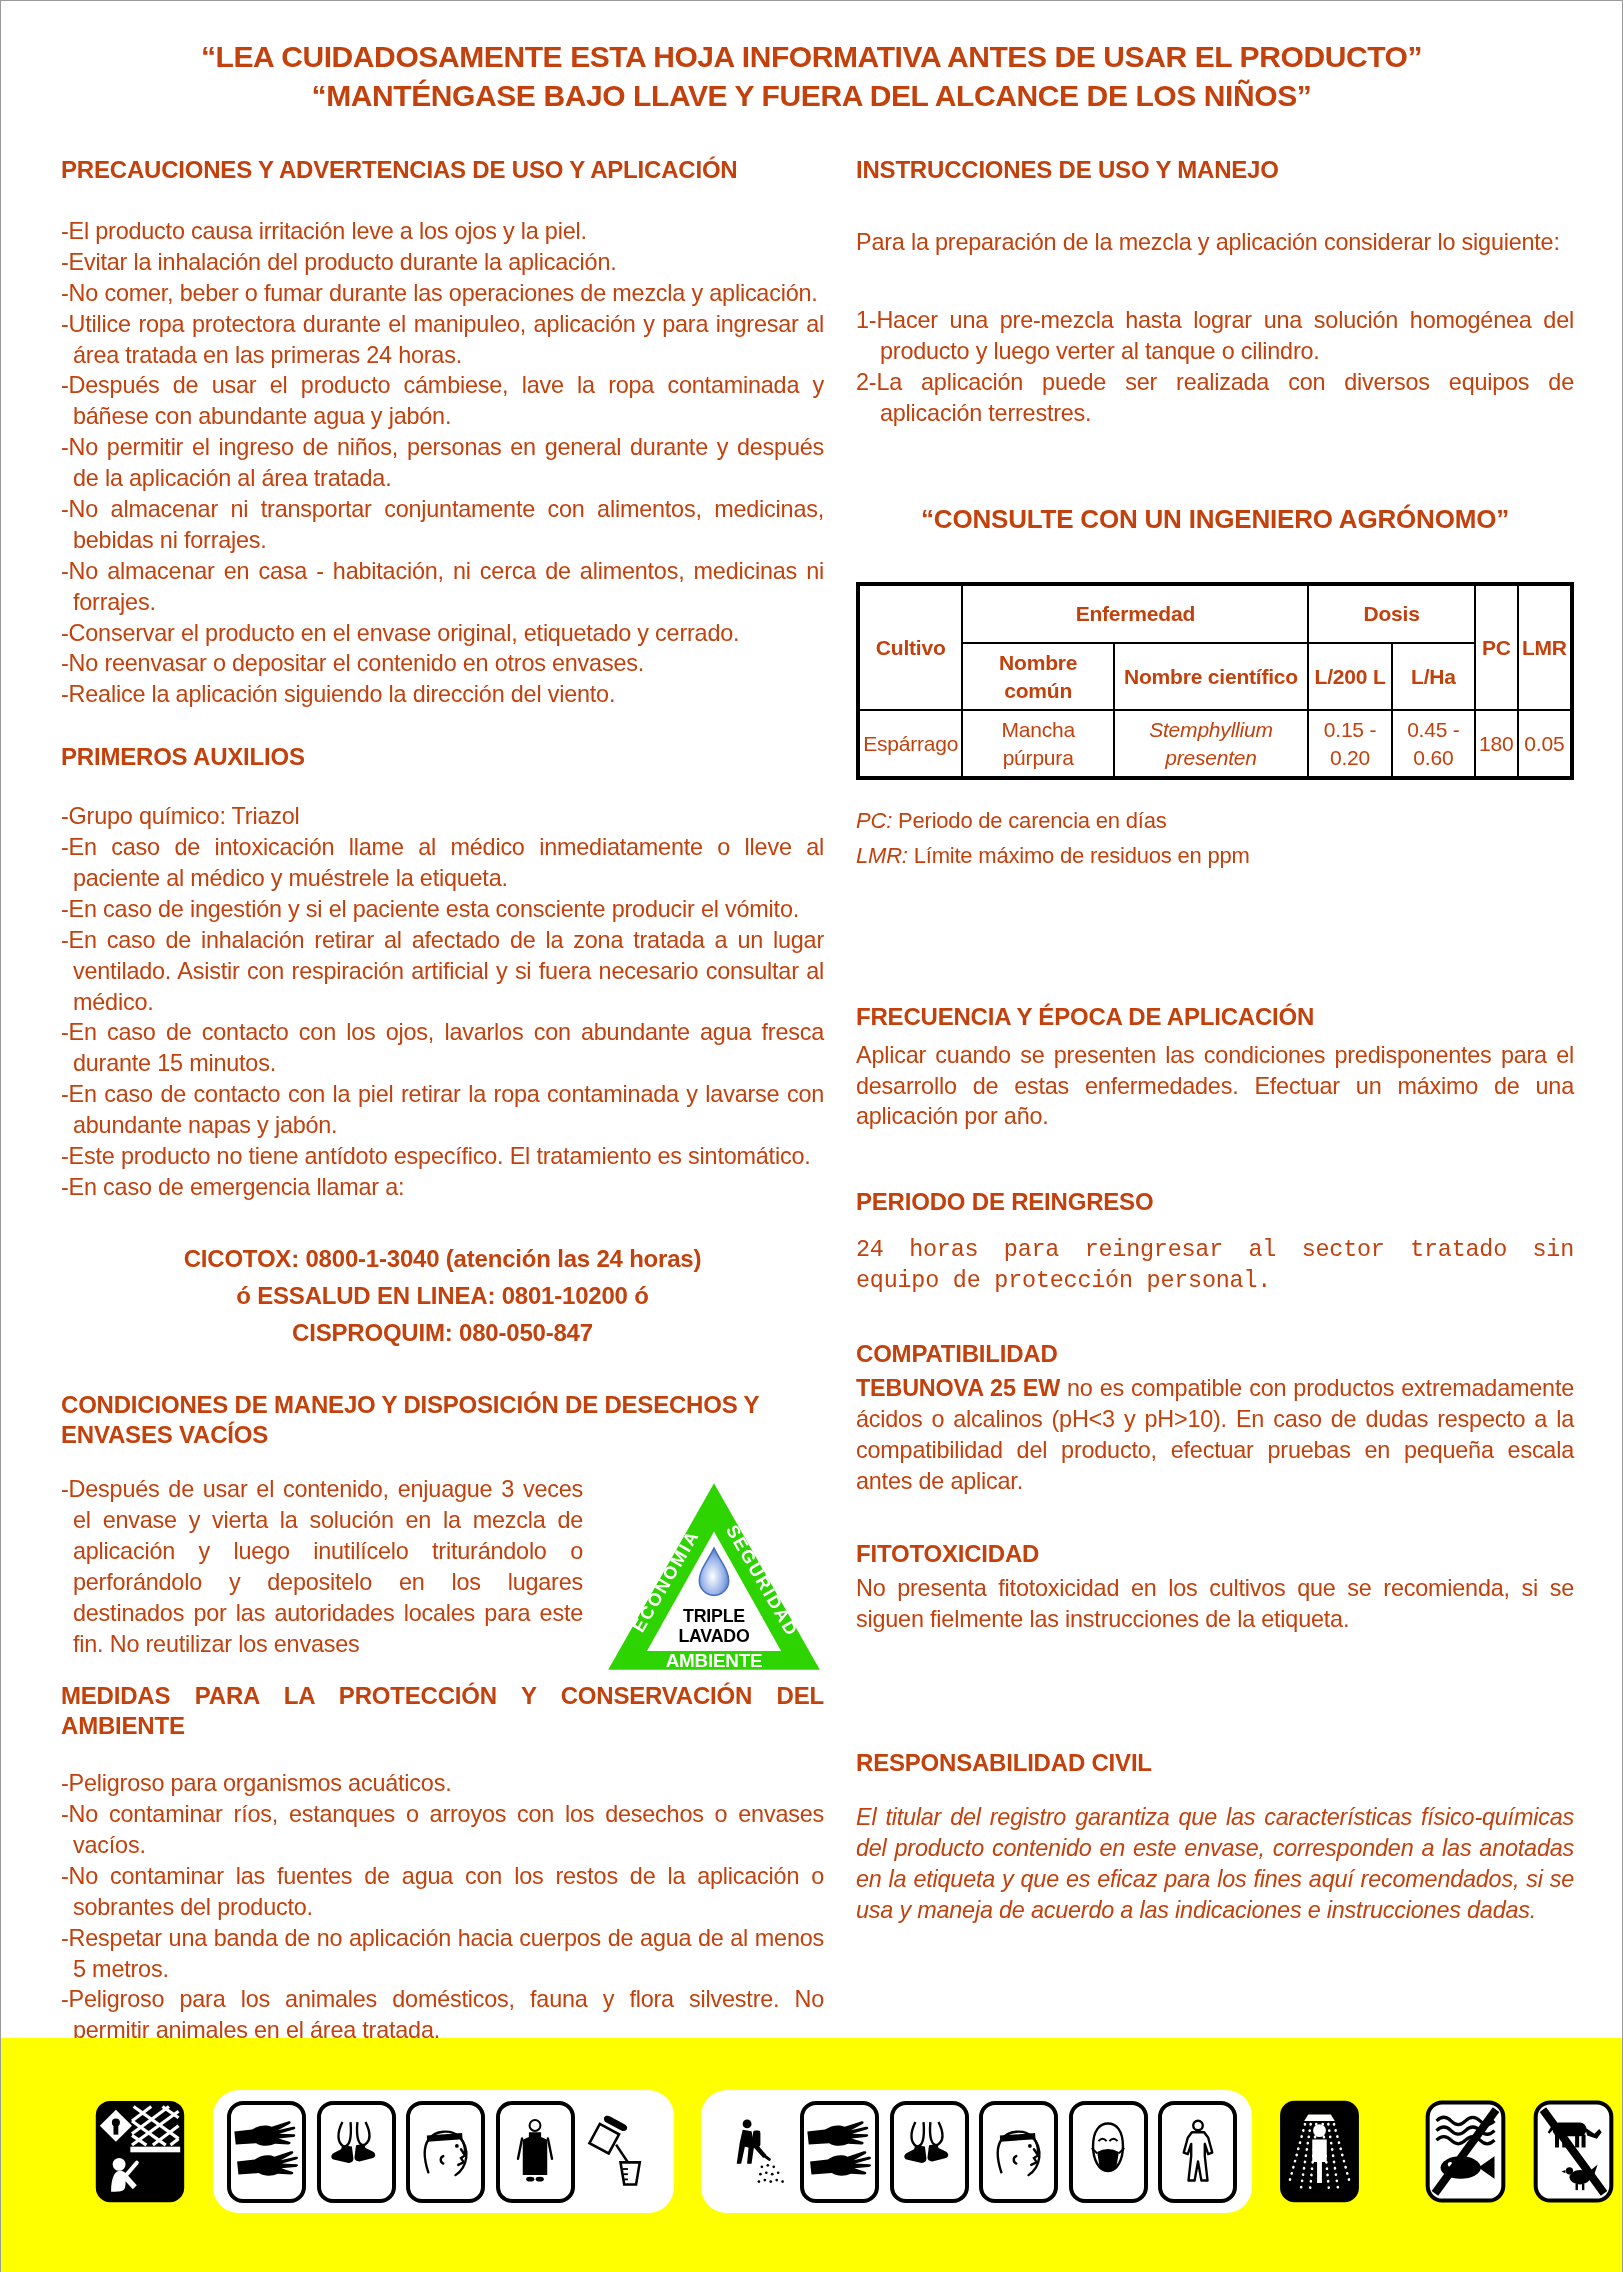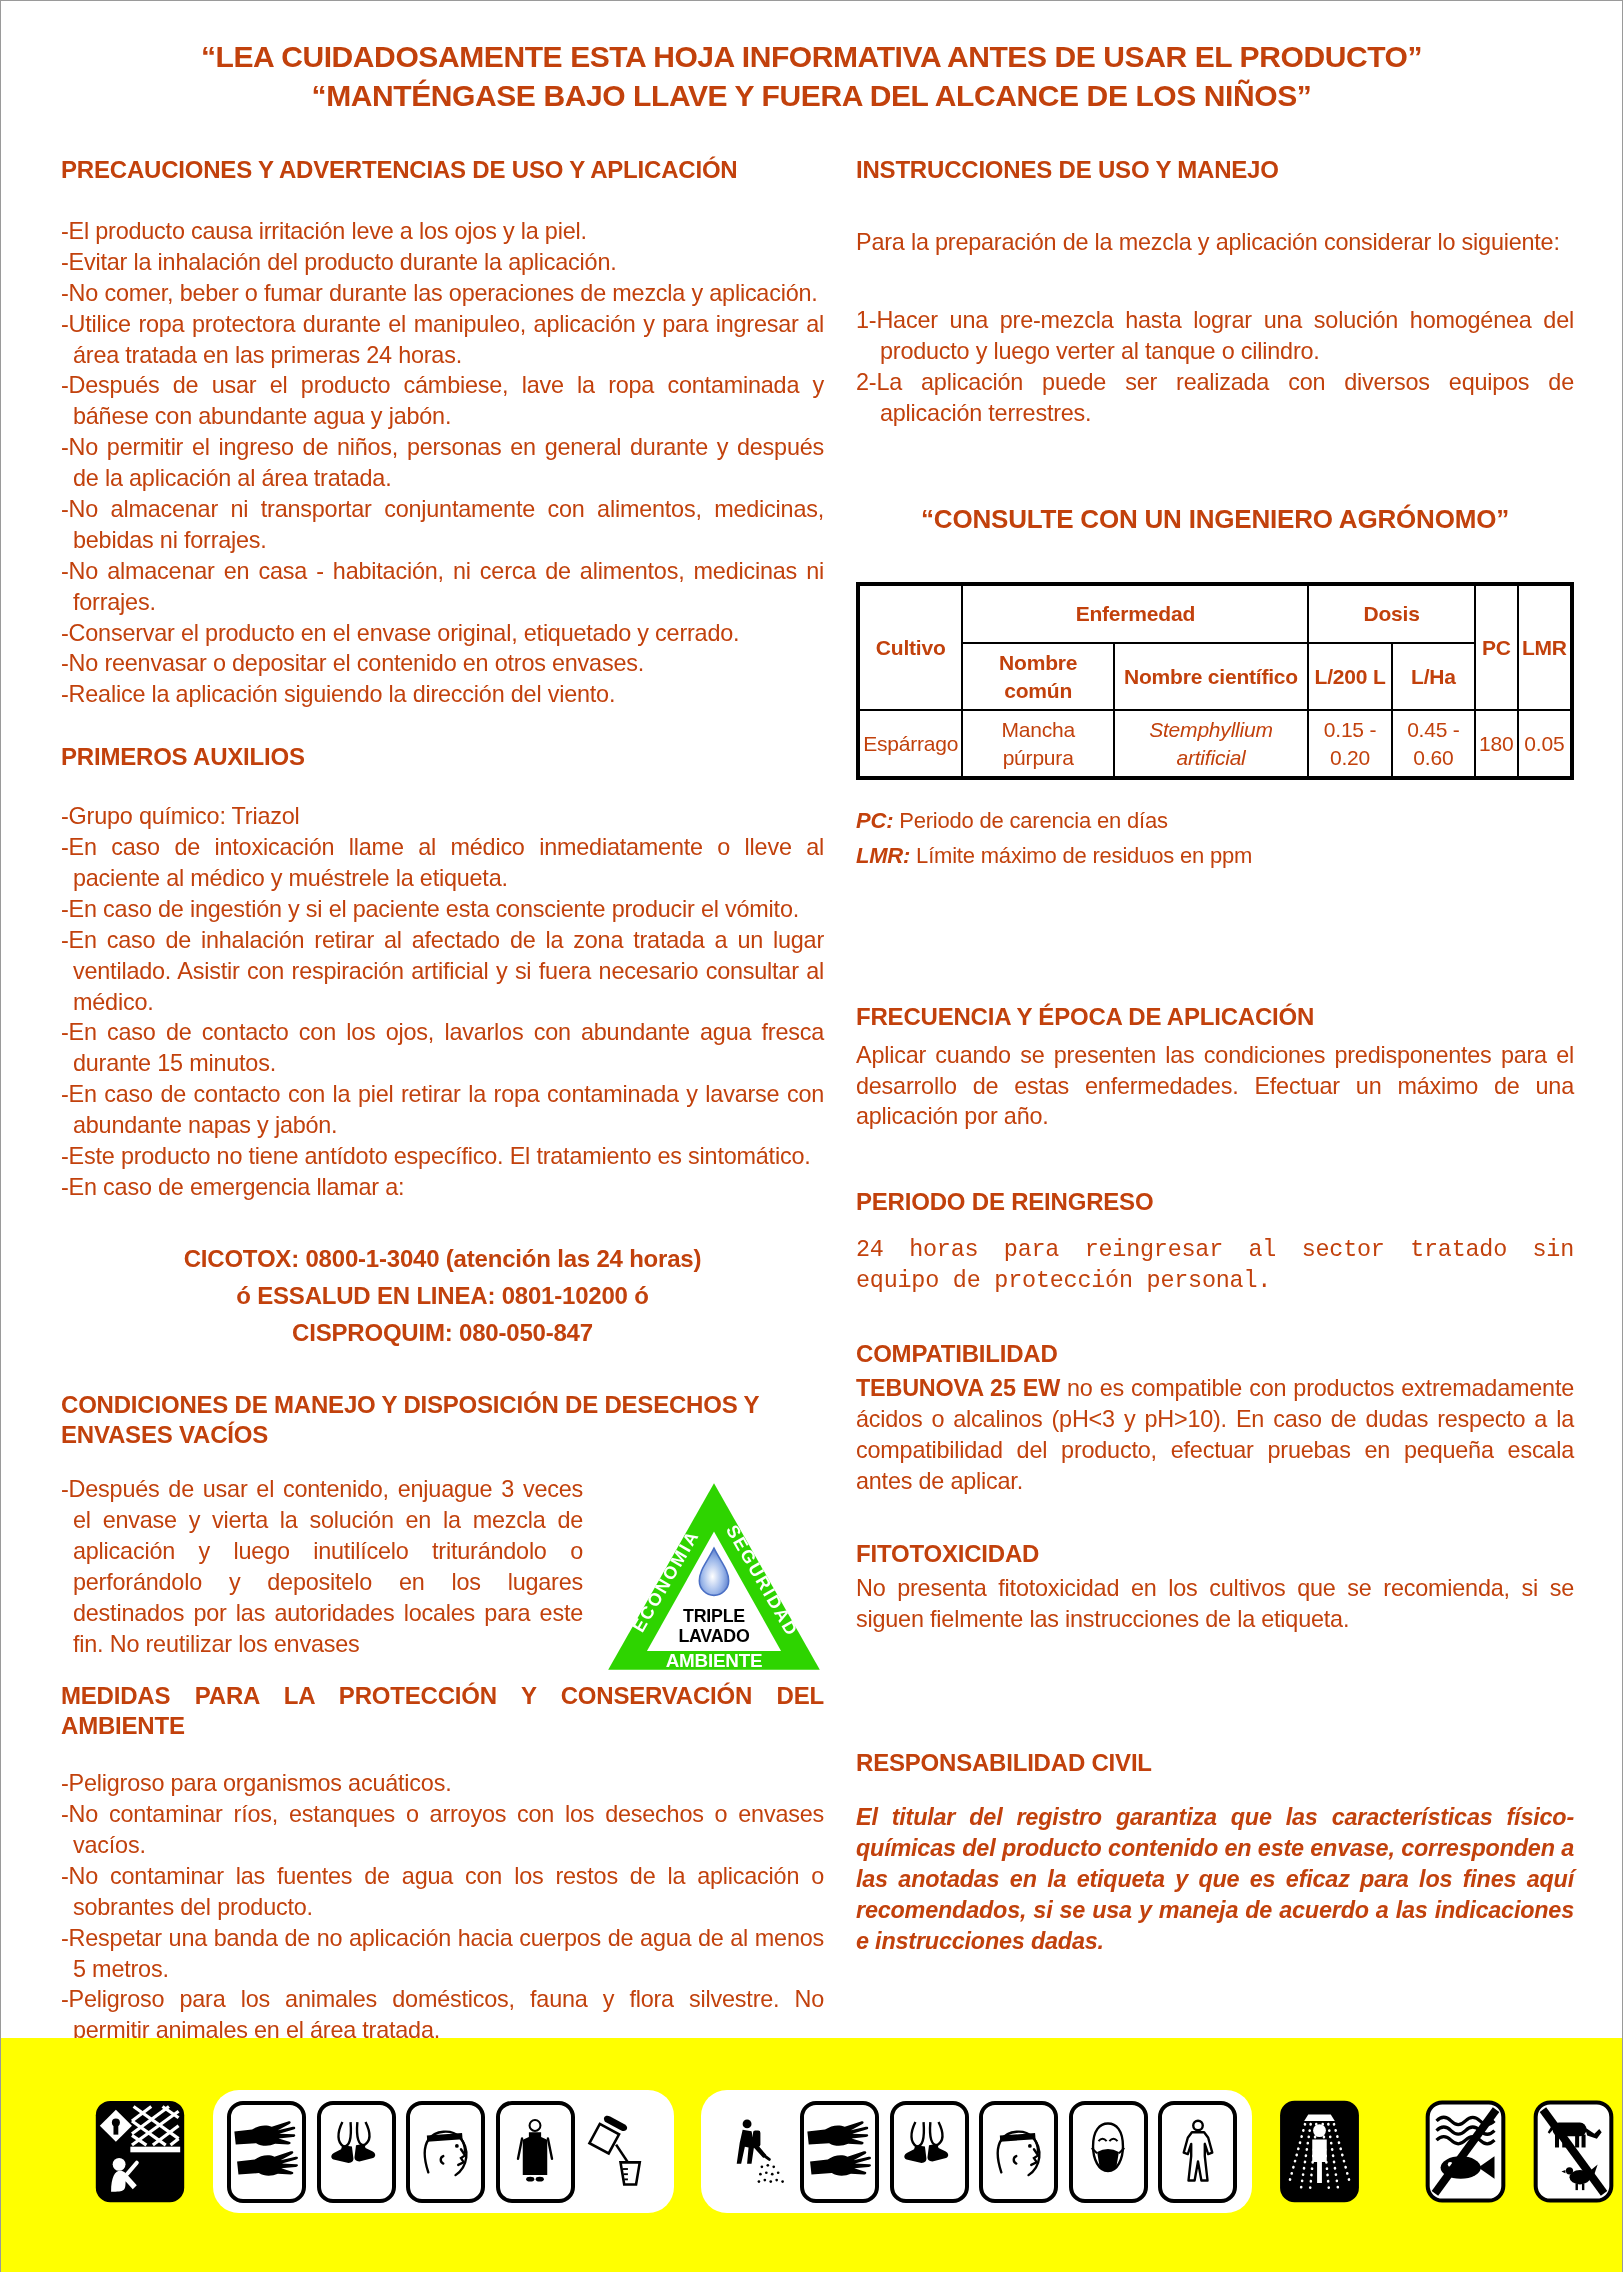--- a/index.html
+++ b/index.html
@@ -20,21 +20,21 @@
   .j { text-align:justify; }
   .phones { text-align:center; font-weight:bold; font-size:24px; line-height:1.55; margin-top:37px; }
   .consulte { text-align:center; font-weight:bold; font-size:26px; margin-top:74px; }
   .logo-float { float:right; margin:4.8px 0 6.5px 21px; }
   table.dosis { border-collapse:collapse; width:100%; margin-top:45px; border:4px solid #000; }
   table.dosis th, table.dosis td { border:2.4px solid #000; text-align:center; font-size:21px; padding:4.8px 3.2px; }
   table.dosis th { font-weight:bold; }
   table.dosis .r1 th { height:47px; }
   table.dosis .r2 th { height:53px; }
   table.dosis td { height:52px; font-weight:normal; }
-  .it { font-style:italic;font-weight:bold; }
+  .it { font-style:italic; }
   .notes { margin-top:24px; font-size:22px; line-height:1.55; }
   .band { position:absolute; left:0; right:0; bottom:0; height:234px; background:#ffff00; }
   .band-row { display:flex; align-items:center; gap:27.5px; padding:52px 0 0 94px; }
   .pill { background:#fff; border-radius:26px; display:flex; align-items:center; gap:10.5px; padding:10.5px 14.5px; }
   .box { width:79px; height:102px; border:4px solid #000; border-radius:16px; background:#fff;
          display:flex; align-items:center; justify-content:center; box-sizing:border-box; flex:none; }
   .freeicon { flex:none; }
   .darkbox { flex:none; }
   .tri-sep { width:9.7px; flex:none; }
 </style>
@@ -141,21 +141,21 @@
         </tr>
         <tr class="r2">
           <th style="width:22%;">Nombre común</th>
           <th style="width:28%;">Nombre científico</th>
           <th style="width:12%;">L/200 L</th>
           <th style="width:12%;">L/Ha</th>
         </tr>
         <tr>
           <td>Espárrago</td>
           <td>Mancha púrpura</td>
-          <td class="it">Stemphyllium artificial</td>
+          <td class="it">Stemphyllium presenten</td>
           <td>0.15 - 0.20</td>
           <td>0.45 - 0.60</td>
           <td>180</td>
           <td>0.05</td>
         </tr>
       </tbody>
         </table>
 
       <div class="notes">
         <p><span class="it">PC:</span><span> Periodo de carencia en días</span></p>

